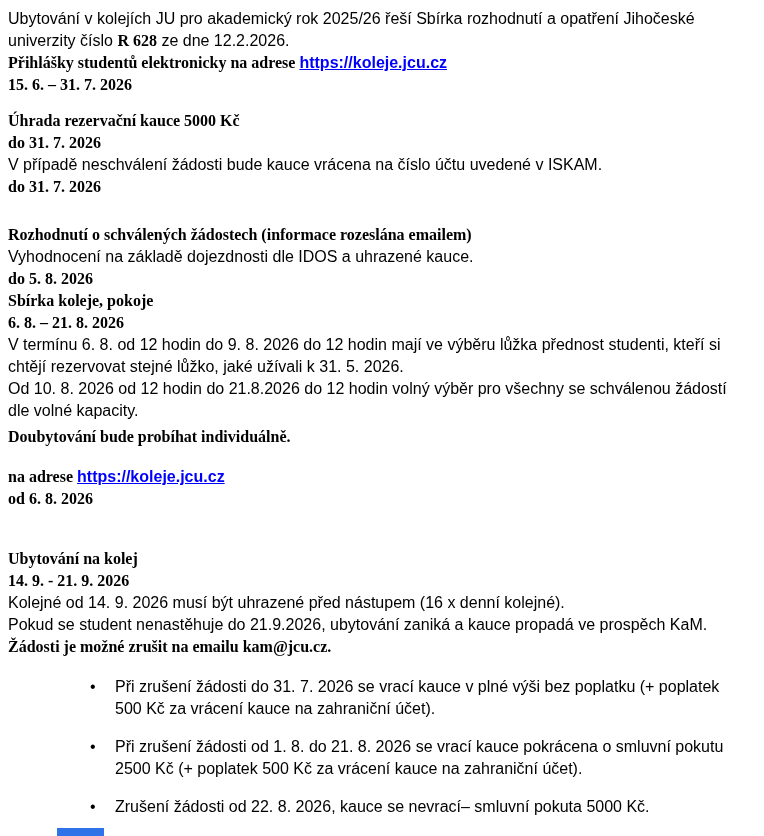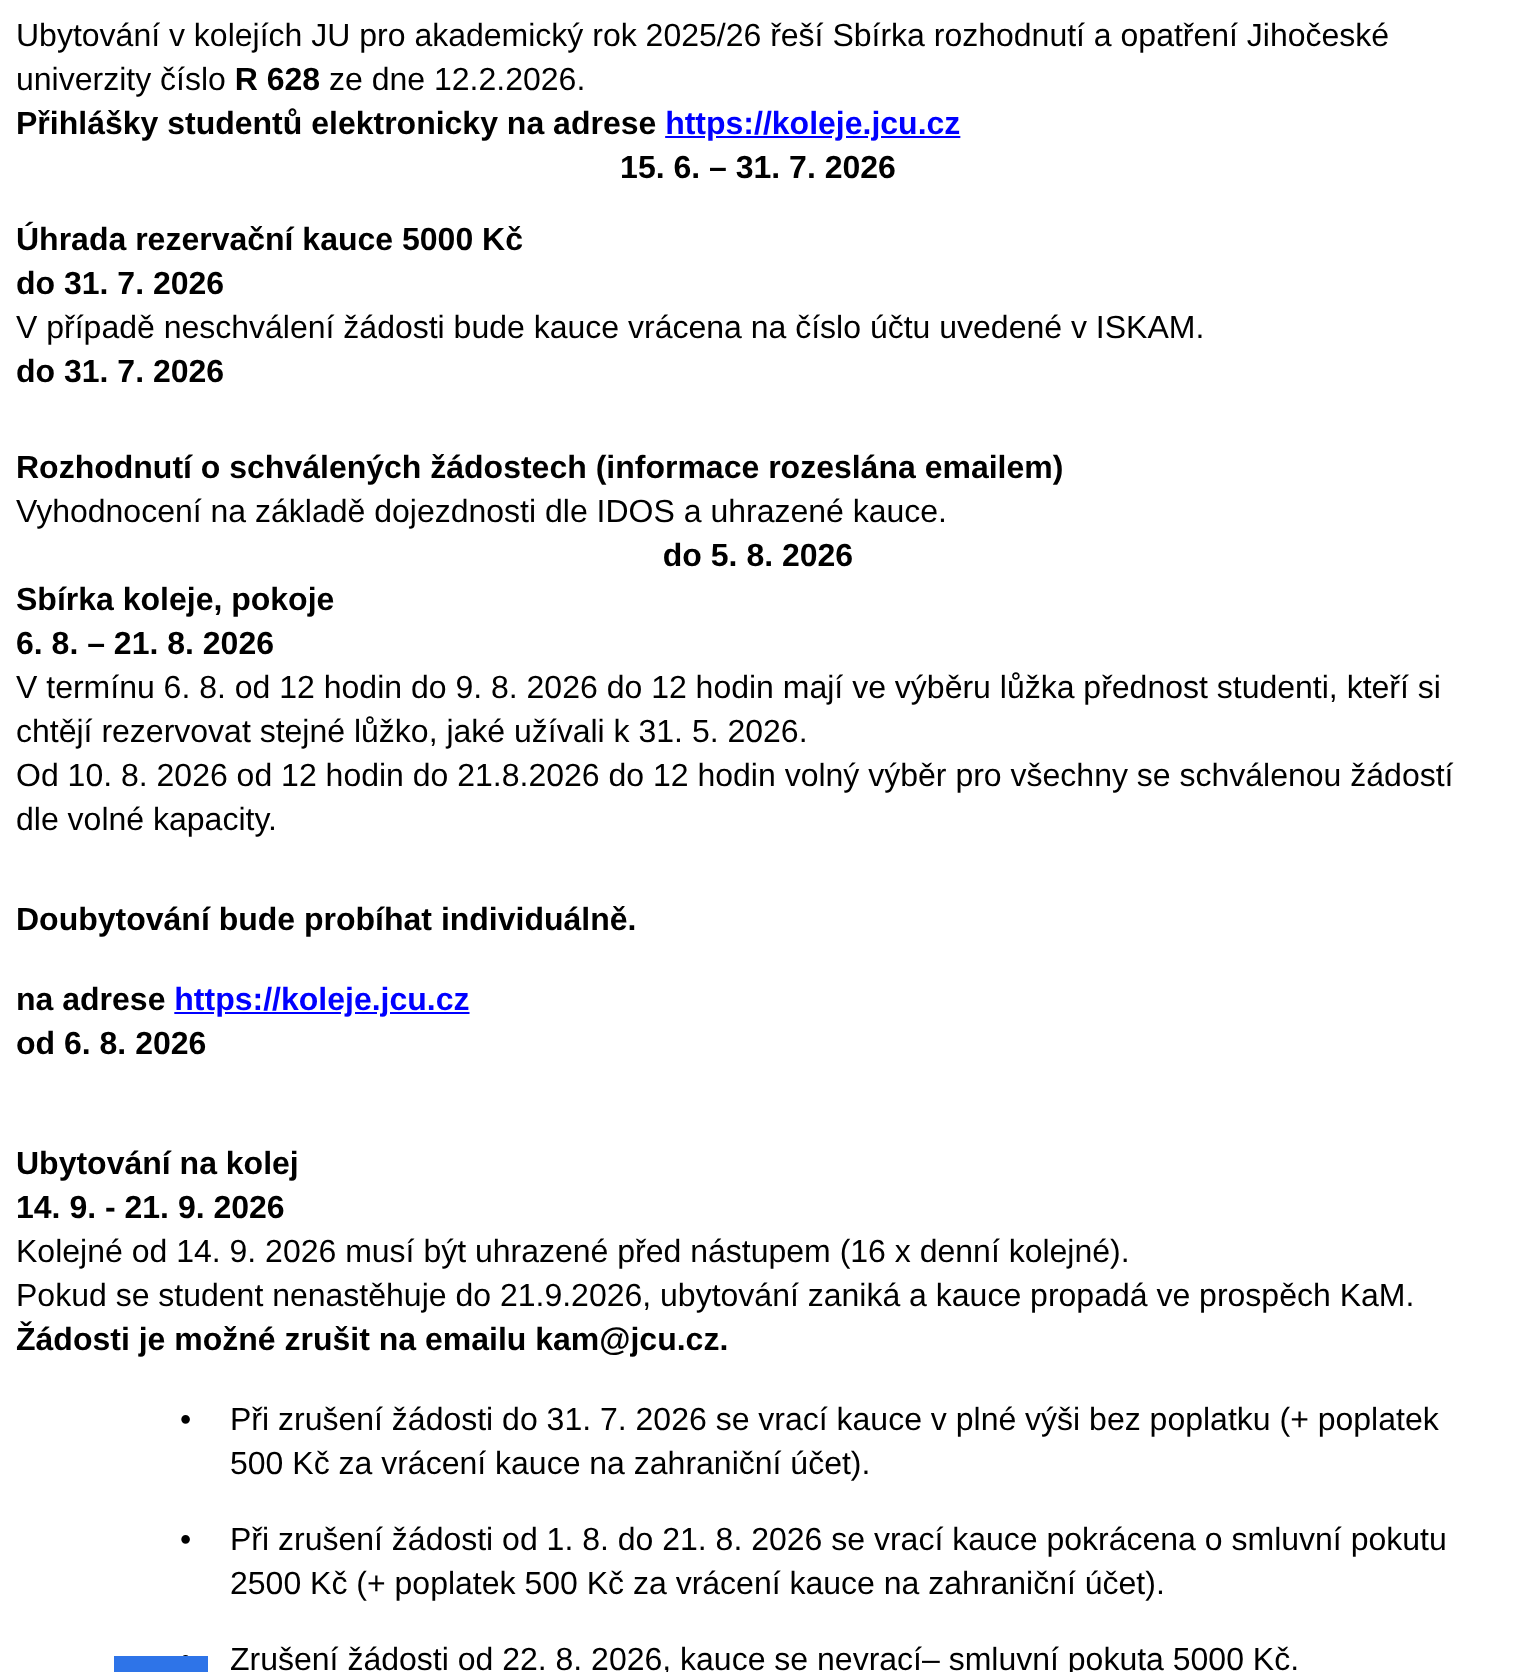--- a/index.html
+++ b/index.html
@@ -8,33 +8,33 @@
     background: #ffffff;
     color: #000000;
     font-family: "Liberation Sans", "DejaVu Sans", sans-serif;
     font-size: 16px;
     line-height: 22px;
     position: relative;
     overflow: hidden;
   }
   .page { padding: 8px 14px 0 8px; }
   p { margin: 0; }
-  .b { font-weight: bold; }
+  .b { font-weight: bold; font-family: Liberation Serif, serif; }
   .link {
     color: #0000ff;
     font-weight: bold;
     text-decoration: underline;
     cursor: pointer;
   }
   .row { display: flex; justify-content: space-between; align-items: baseline; flex-direction: column; }
-  .right { text-align: center; }
+  .right { text-align: left; }
   .mt14 { margin-top: 14px; }
   .mt16 { margin-top: 0; }
   .mt18 { margin-top: 18px; }
-  .mt20 { margin-top: 28px; }
+  .mt20 { margin-top: 4px; }
   .mt26 { margin-top: 26px; }
   .mt38 { margin-top: 38px; }
   .bullets { margin-top: 18px; padding-left: 82px; }
   .bullet { display: flex; margin-bottom: 16px; }
   .bullet .dot { width: 25px; flex: none; }
   .bullet .btxt { flex: 1; }
   .bottom-fragment {
     position: absolute;
     left: 57px; top: 828px;
     width: 47px; height: 8px;

